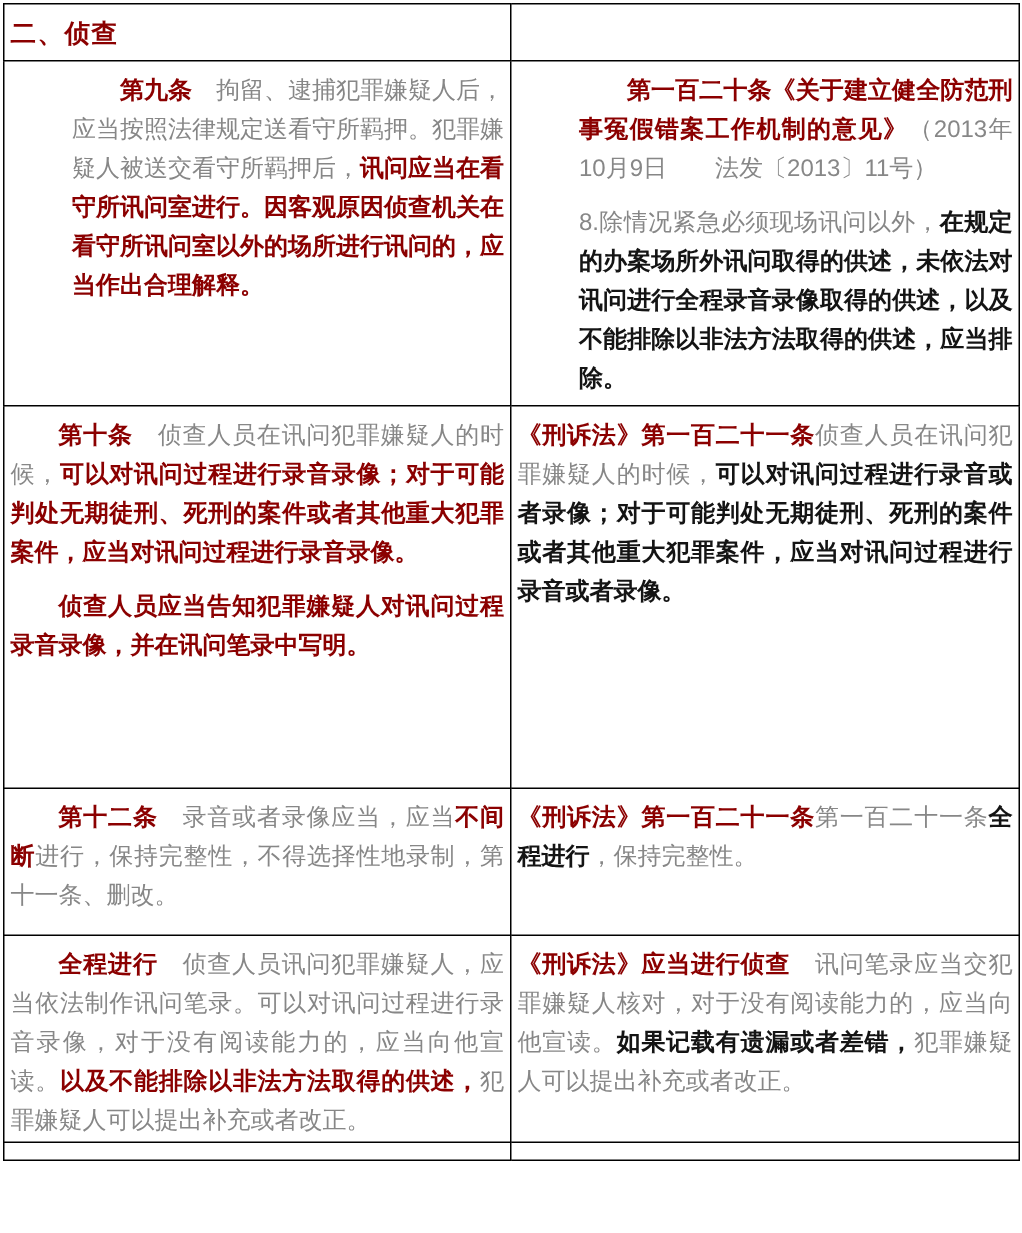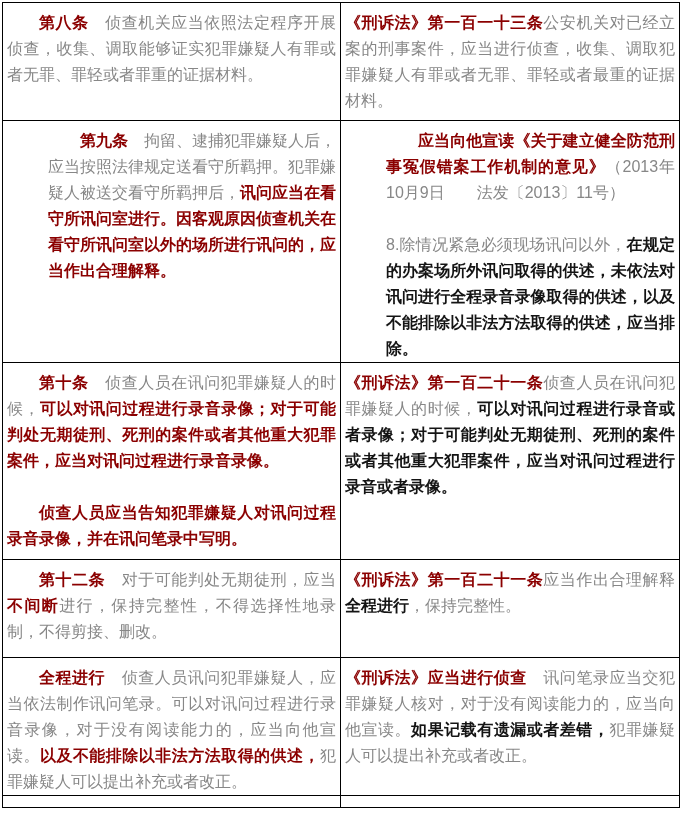--- a/index.html
+++ b/index.html
@@ -36,33 +36,33 @@
     padding-top: 6px;
   }
   .section-title {
     color: #8b0000;
     font-weight: bold;
     font-size: 17px;
     letter-spacing: 1px;
   }
   tr.r0 td { height: 118px; }
   tr.r1 td { height: 230px; padding-left: 45px; }
-  tr.r2 td { height: 197px; }
+  tr.r2 td { height: 255px; }
   tr.r3 td { height: 98px; }
   tr.r4 td { height: 132px; }
   tr.stub td { height: 12px; }
 
   .para {
     text-align: justify;
   }
   .para.indent {
     text-indent: 2em;
   }
   .para + .para {
-    margin-top: 26px;
+    margin-top: 10px;
   }
   .run.gray {
     color: #878787;
     font-weight: normal;
   }
   .run.maroon-bold {
     color: #8b0000;
     font-weight: bold;
   }
   .run.black-bold {
@@ -73,52 +73,50 @@
 </head>
 <body>
 
 <div class="doc">
   <table class="law-table">
     <colgroup>
       <col style="width:338px">
       <col style="width:339px">
     </colgroup>
     <tbody>
-      <tr class="r0">
-        <td>
-            <div class="para indent"><span class="run maroon-bold">第八条</span><span class="run gray">　侦查机关应当依照法定程序开展侦查，收集、调取能够证实犯罪嫌疑人有罪或者无罪、罪轻或者罪重的证据材料。</span></div>
-          </td>
-        <td>
-            <div class="para"><span class="run maroon-bold">《刑诉法》第一百一十三条</span><span class="run gray">公安机关对已经立案的刑事案件，应当进行侦查，收集、调取犯罪嫌疑人有罪或者无罪、罪轻或者最重的证据材料。</span></div>
-          </td>
+      <tr>
+        <td class="header-cell">
+          <span class="section-title">二、侦查</span>
+        </td>
+        <td class="header-cell"></td>
       </tr>
       <tr class="r1">
         <td>
             <div class="para indent"><span class="run maroon-bold">第九条</span><span class="run gray">　拘留、逮捕犯罪嫌疑人后，应当按照法律规定送看守所羁押。犯罪嫌疑人被送交看守所羁押后，</span><span class="run maroon-bold">讯问应当在看守所讯问室进行。因客观原因侦查机关在看守所讯问室以外的场所进行讯问的，应当作出合理解释。</span></div>
           </td>
         <td>
-            <div class="para indent"><span class="run maroon-bold">应当向他宣读《关于建立健全防范刑事冤假错案工作机制的意见》</span><span class="run gray">（2013年10月9日　　法发〔2013〕11号）</span></div>
+            <div class="para indent"><span class="run maroon-bold">第一百二十条《关于建立健全防范刑事冤假错案工作机制的意见》</span><span class="run gray">（2013年10月9日　　法发〔2013〕11号）</span></div>
             <div class="para"><span class="run gray">8.除情况紧急必须现场讯问以外，</span><span class="run black-bold">在规定的办案场所外讯问取得的供述，未依法对讯问进行全程录音录像取得的供述，以及不能排除以非法方法取得的供述，应当排除。</span></div>
           </td>
       </tr>
       <tr class="r2">
         <td>
             <div class="para indent"><span class="run maroon-bold">第十条</span><span class="run gray">　侦查人员在讯问犯罪嫌疑人的时候，</span><span class="run maroon-bold">可以对讯问过程进行录音录像；对于可能判处无期徒刑、死刑的案件或者其他重大犯罪案件，应当对讯问过程进行录音录像。</span></div>
             <div class="para indent"><span class="run maroon-bold">侦查人员应当告知犯罪嫌疑人对讯问过程录音录像，并在讯问笔录中写明。</span></div>
           </td>
         <td>
             <div class="para"><span class="run maroon-bold">《刑诉法》第一百二十一条</span><span class="run gray">侦查人员在讯问犯罪嫌疑人的时候，</span><span class="run black-bold">可以对讯问过程进行录音或者录像；对于可能判处无期徒刑、死刑的案件或者其他重大犯罪案件，应当对讯问过程进行录音或者录像。</span></div>
           </td>
       </tr>
       <tr class="r3">
         <td>
-            <div class="para indent"><span class="run maroon-bold">第十二条</span><span class="run gray">　对于可能判处无期徒刑，应当</span><span class="run maroon-bold">不间断</span><span class="run gray">进行，保持完整性，不得选择性地录制，不得剪接、删改。</span></div>
+            <div class="para indent"><span class="run maroon-bold">第十二条</span><span class="run gray">　录音或者录像应当，应当</span><span class="run maroon-bold">不间断</span><span class="run gray">进行，保持完整性，不得选择性地录制，第十一条、删改。</span></div>
           </td>
         <td>
-            <div class="para"><span class="run maroon-bold">《刑诉法》第一百二十一条</span><span class="run gray">应当作出合理解释</span><span class="run black-bold">全程进行</span><span class="run gray">，保持完整性。</span></div>
+            <div class="para"><span class="run maroon-bold">《刑诉法》第一百二十一条</span><span class="run gray">第一百二十一条</span><span class="run black-bold">全程进行</span><span class="run gray">，保持完整性。</span></div>
           </td>
       </tr>
       <tr class="r4">
         <td>
             <div class="para indent"><span class="run maroon-bold">全程进行</span><span class="run gray">　侦查人员讯问犯罪嫌疑人，应当依法制作讯问笔录。可以对讯问过程进行录音录像，对于没有阅读能力的，应当向他宣读。</span><span class="run maroon-bold">以及不能排除以非法方法取得的供述，</span><span class="run gray">犯罪嫌疑人可以提出补充或者改正。</span></div>
           </td>
         <td>
             <div class="para"><span class="run maroon-bold">《刑诉法》应当进行侦查</span><span class="run gray">　讯问笔录应当交犯罪嫌疑人核对，对于没有阅读能力的，应当向他宣读。</span><span class="run black-bold">如果记载有遗漏或者差错，</span><span class="run gray">犯罪嫌疑人可以提出补充或者改正。</span></div>
           </td>
       </tr>

